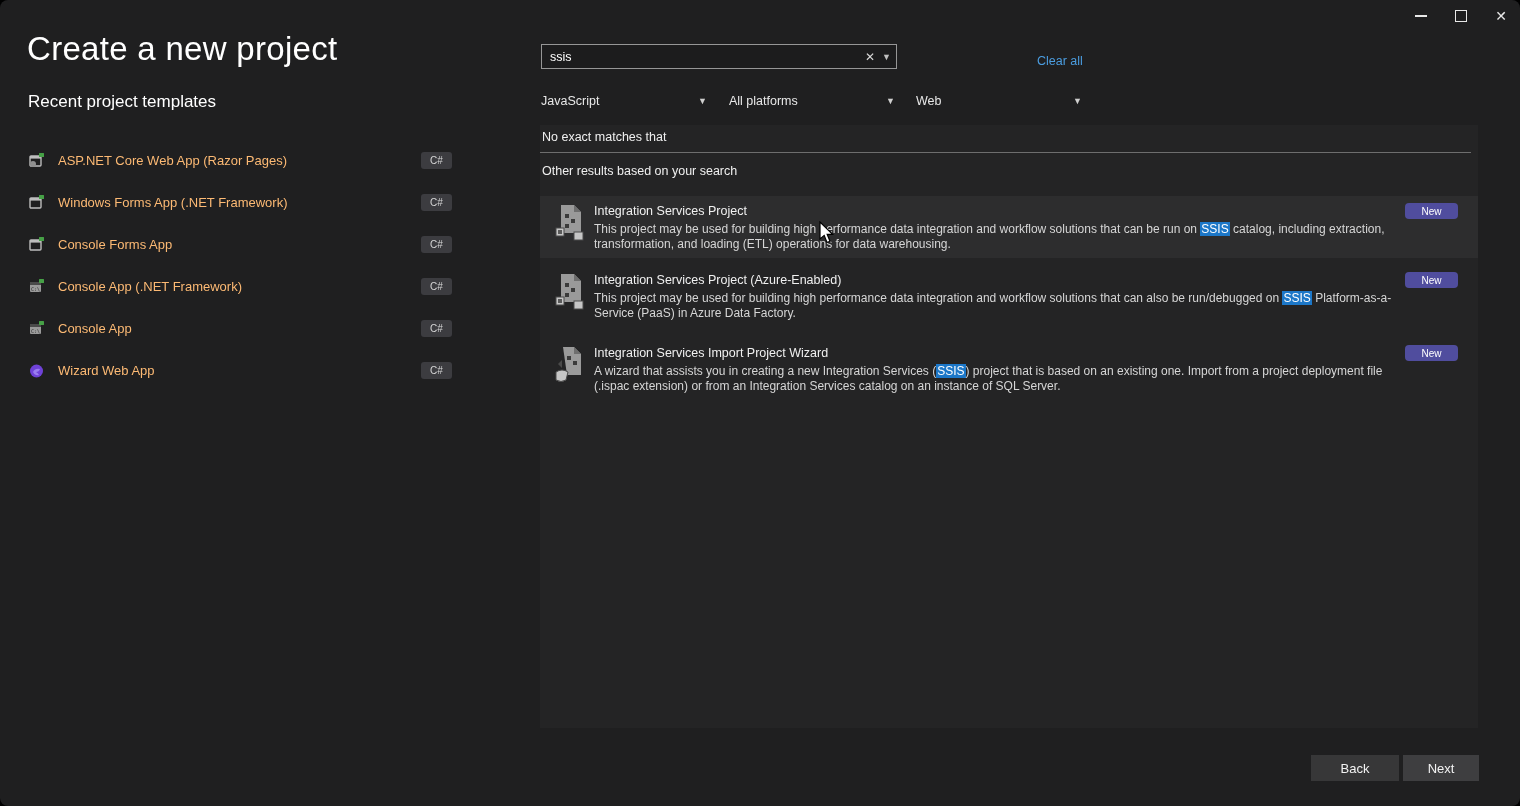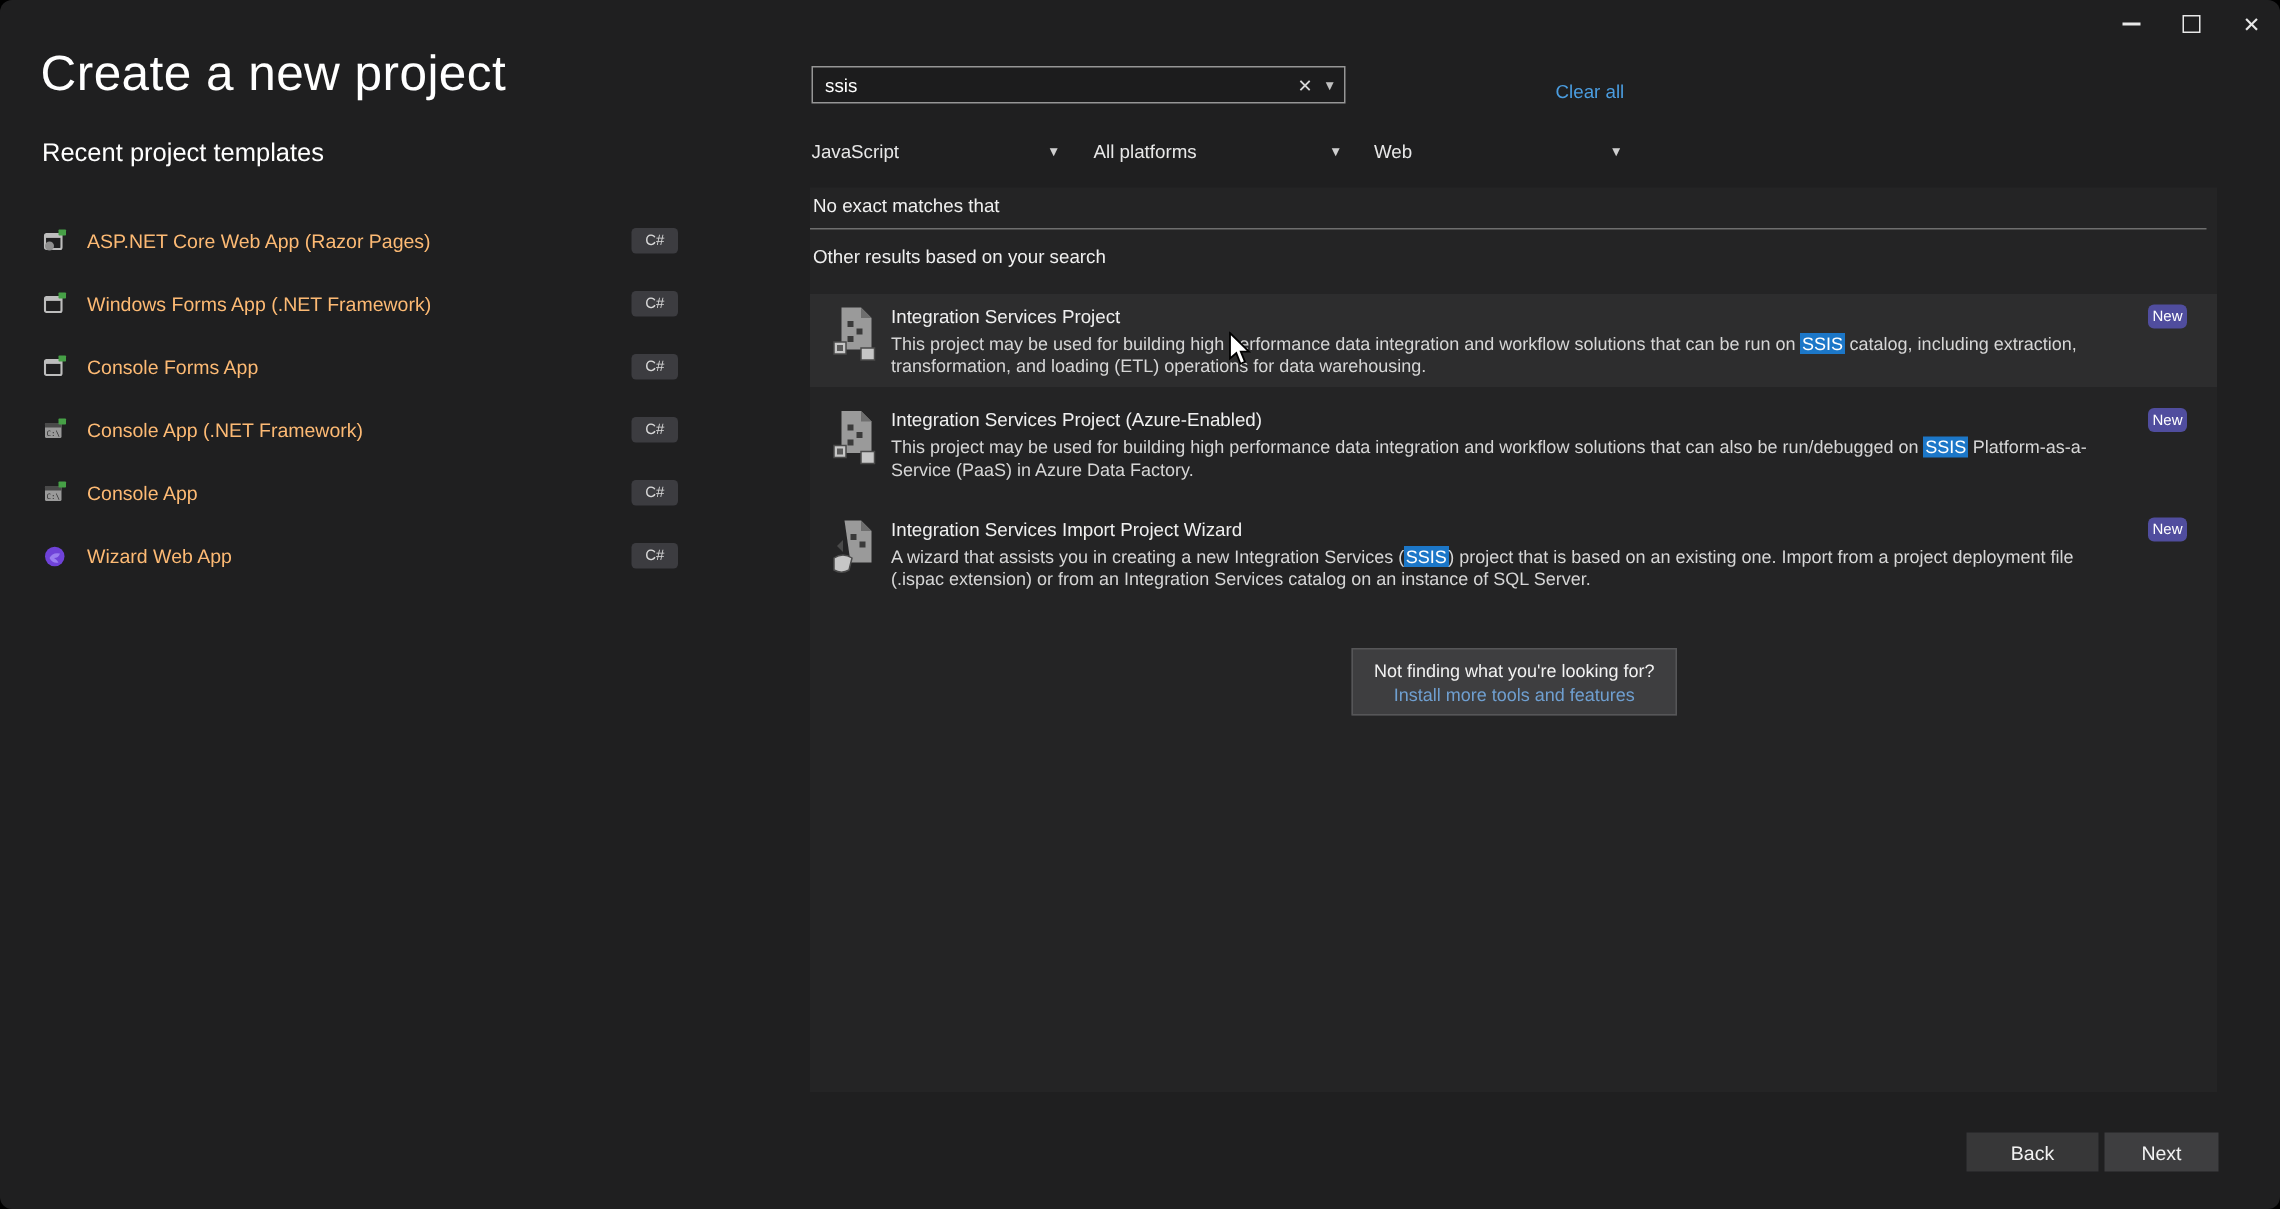--- a/index.html
+++ b/index.html
@@ -41,21 +41,21 @@
   .divider{position:absolute;left:0;top:27px;width:931px;height:1px;background:#6e6e6e;}
   .other-heading{position:absolute;left:2px;top:39px;font-size:12.5px;color:#f0f0f0;}
   .result-item{position:absolute;left:0;width:938px;cursor:default;}
   #result-0{top:71px;height:62px;background:#2d2d2e;}
   #result-1{top:140px;height:66px;}
   #result-2{top:213px;height:62px;}
   .r-icon{position:absolute;left:14px;top:8px;width:30px;height:38px;}
   .r-title{position:absolute;left:54px;top:8px;font-size:12.5px;color:#f0f0f0;white-space:nowrap;}
   .r-desc{position:absolute;left:54px;top:26px;width:812px;font-size:12px;color:#d6d6d6;line-height:15px;}
   .hl{background:#1c77c8;color:#fff;padding:0 1px;}
-  .r-badge{position:absolute;right:20px;top:7px;width:26px;height:16px;background:#504d9e;border-radius:4px;color:#fff;font-size:10px;display:flex;align-items:center;justify-content:center;}
+  .r-badge{position:absolute;right:20px;top:7px;width:53px;height:16px;background:#504d9e;border-radius:4px;color:#fff;font-size:10px;display:flex;align-items:center;justify-content:center;}
   .not-finding{position:absolute;left:361px;top:307px;width:217px;height:45px;background:#3e3e40;border:1px solid #565658;box-sizing:border-box;text-align:center;padding-top:7px;}
   .nf-line1{font-size:12px;color:#f2f2f2;}
   .nf-link{font-size:12px;color:#6f9fd0;margin-top:2px;cursor:default;}
   
   .footer-btn{position:absolute;top:755px;height:26px;border:none;color:#f2f2f2;font-size:13px;font-family:"Liberation Sans",sans-serif;cursor:default;}
   #back-btn{left:1311px;width:88px;background:#373738;}
   #next-btn{left:1403px;width:76px;background:#3e3e40;}
   .cursor{position:absolute;left:818px;top:221px;pointer-events:none;}
 </style>
 </head>
@@ -199,24 +199,20 @@
           <rect x="13" y="10" width="4" height="4" fill="#3a3a3a"></rect>
           <rect x="19" y="15" width="4" height="4" fill="#3a3a3a"></rect>
           <path d="M8 14 v8 l-4 -4 z" fill="#4a4a4a"></path>
           <path d="M2 26 q6 -4 12 0 l-2 8 q-5 3 -10 0 z" fill="#c6c6c6" stroke="#4a4a4a"></path>
         </svg>
       <div class="r-title">Integration Services Import Project Wizard</div>
       <div class="r-desc"><span>A wizard that assists you in creating a new Integration Services (</span><span class="hl">SSIS</span><span>) project that is based on an existing one. Import from a project deployment file (.ispac extension) or from an Integration Services catalog on an instance of SQL Server.</span></div>
       <div class="r-badge">New</div>
     </div>
 
-    <div class="not-finding">
-      <div class="nf-line1">Not finding what you're looking for?</div>
-      <div class="nf-link">Install more tools and features</div>
-    </div>
   </div>
 
   <button class="footer-btn" id="back-btn">Back</button>
   <button class="footer-btn" id="next-btn">Next</button>
 
   <svg class="cursor" width="17" height="24" viewBox="0 0 17 24">
     <path d="M2 1 L2 18 L6.2 14.4 L9 21.5 L12 20.2 L9.2 13.4 L14.6 13.4 Z" fill="#fff" stroke="#000" stroke-width="1.2"></path>
   </svg>
 
 </div>

